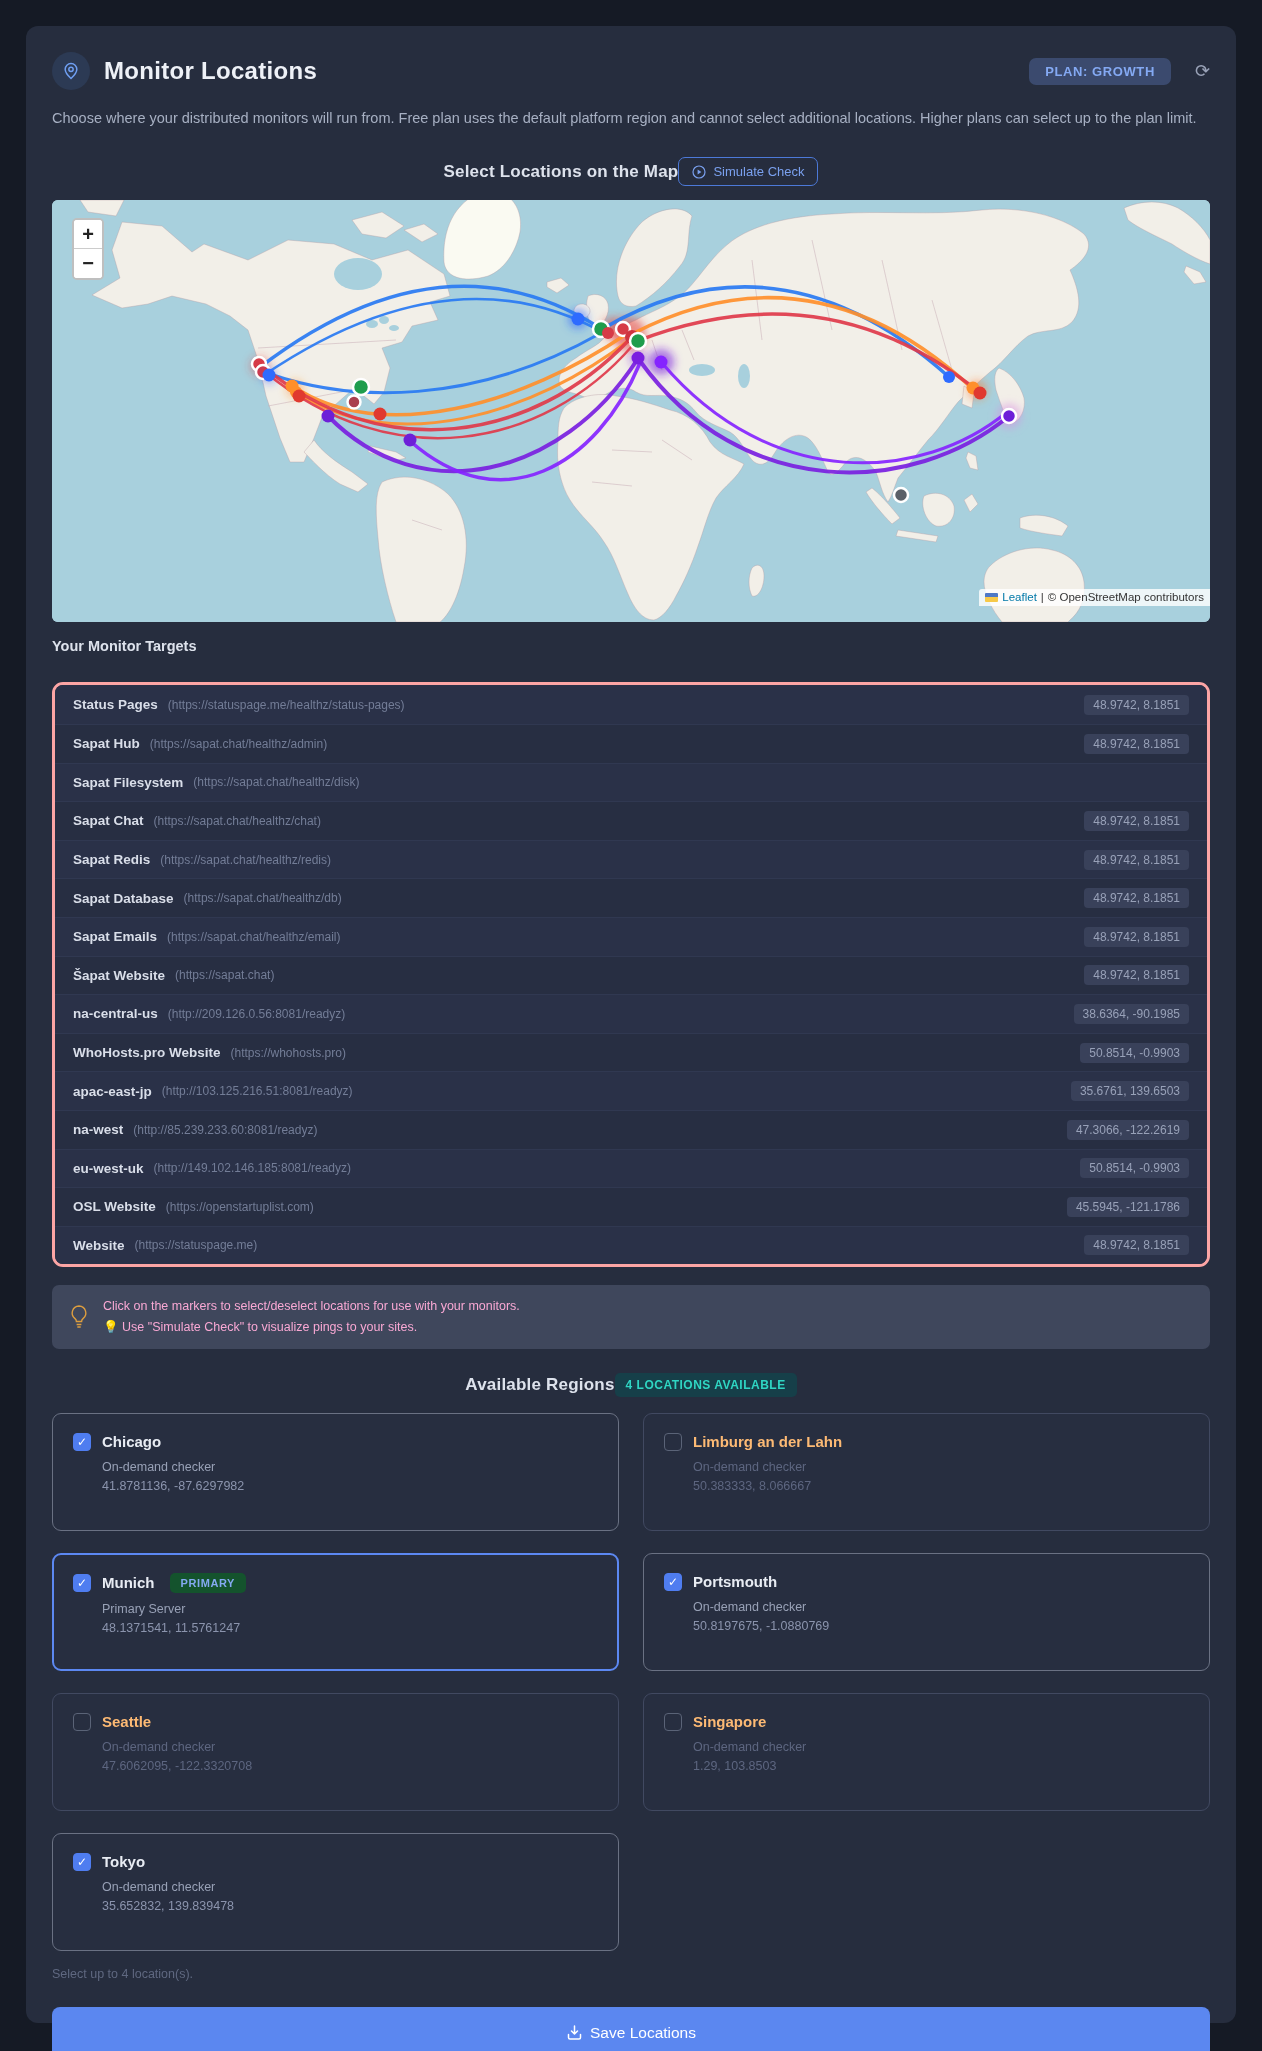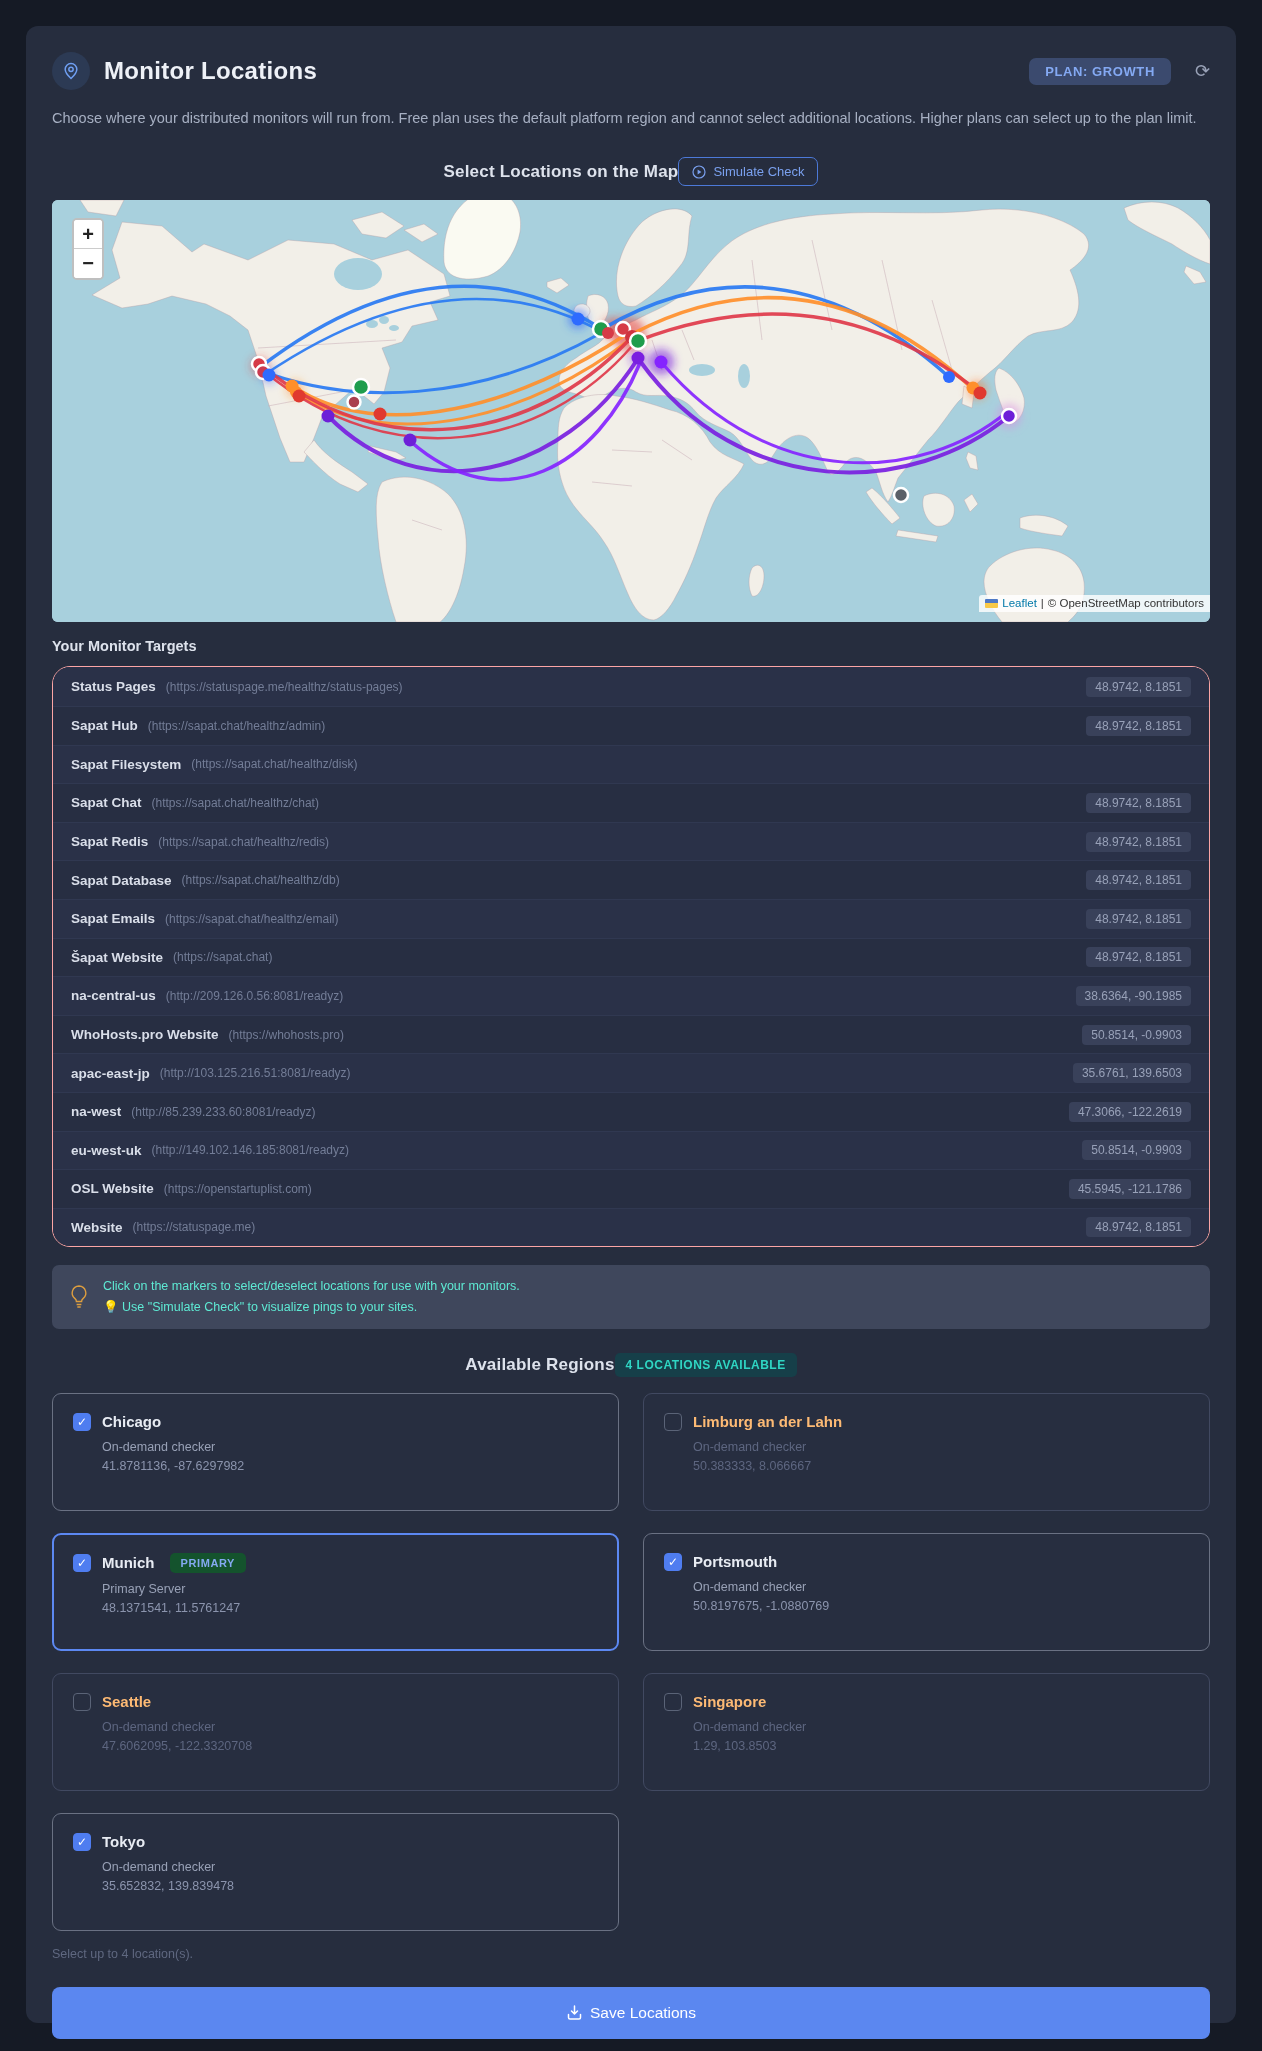--- a/index.html
+++ b/index.html
@@ -30,40 +30,40 @@
     color:#7aa0ee; background:transparent; font-size:13px; padding:6px 13px;
     border-radius:7px; cursor:pointer; font-family:inherit; }
   
   .map-wrap { position:relative; margin-top:14px; width:1158px; height:422px;
     border-radius:6px; overflow:hidden; background:#a8d0dd; }
   .zoomctl { position:absolute; left:20px; top:18px; width:32px; background:#fff;
     border:2px solid rgba(0,0,0,.25); border-radius:5px; overflow:hidden; z-index:5; }
   .zoomctl div { width:100%; height:29px; display:flex; align-items:center; justify-content:center;
     font-size:20px; font-weight:700; color:#222; cursor:pointer; background:#fff; }
   .zoomctl div:first-child { border-bottom:1px solid #ccc; }
-  .attrib { position:absolute; right:0; bottom:10px; z-index:5; background:rgba(255,255,255,.8);
+  .attrib { position:absolute; right:0; bottom:16px; z-index:5; background:rgba(255,255,255,.8);
     font-size:11.5px; color:#333; padding:2px 6px 3px 6px; display:flex; align-items:center; gap:4px;
     border-top-left-radius:3px; }
   .attrib .leaflet-link { color:#0078a8; }
   .flag { width:13px; height:9px; border-radius:1px; overflow:hidden; display:inline-block; }
   .flag .t { height:50%; background:#4e79c6; } .flag .b { height:50%; background:#f7c948; }
   
   .targets-head { margin-top:16px; font-size:14.5px; font-weight:600; color:#dde2ec; }
-  .targets-list { margin-top:12px; border:1px solid #fca5a5; border-radius:18px; overflow:hidden; }
+  .targets-list { margin-top:28px; border:3px solid #fca5a5; border-radius:11px; overflow:hidden; }
   .trow { display:flex; align-items:center; height:38.6px; padding:0 18px; background:#272e42; }
   .trow:nth-child(odd) { background:#2a3148; }
   .trow + .trow { border-top:1px solid #303851; }
   .t-name { font-size:13.5px; font-weight:600; color:#d9dee9; }
   .t-url { font-size:12px; color:#737d97; margin-left:10px; }
   .t-sp { flex:1; }
   .t-coords { background:#39415a; color:#98a1b8; font-size:12px; padding:3px 9px; border-radius:4px; }
   
   .tip { margin-top:18px; background:#3f475c; border-radius:7px; padding:11px 16px;
     display:flex; align-items:center; gap:13px; }
-  .tip-lines { font-size:12.5px; line-height:1.65; color:#5eead4; }
+  .tip-lines { font-size:12.5px; line-height:1.65; color:#f9a8d4; }
   
   .regions-row { margin-top:24px; }
   .avail-badge { background:#163f49; color:#2fd6c3; font-size:12px; font-weight:700;
     letter-spacing:.5px; padding:5px 11px; border-radius:5px; }
   .grid { margin-top:16px; display:grid; grid-template-columns:1fr 1fr; gap:22px 24px; }
   .region-card { background:#272e40; border:1px solid #6a7183; border-radius:9px;
     padding:19px 20px; min-height:118px; cursor:pointer; }
   .region-card.disabled { border-color:#414961; }
   .region-card.primary { border:2px solid #5c88f2; padding:18px 19px; }
   .rc-top { display:flex; align-items:center; gap:11px; }

